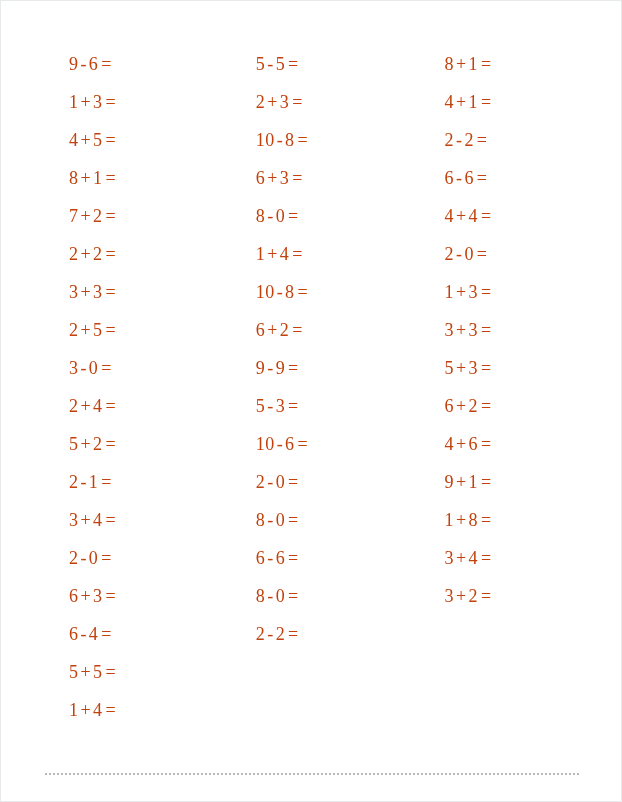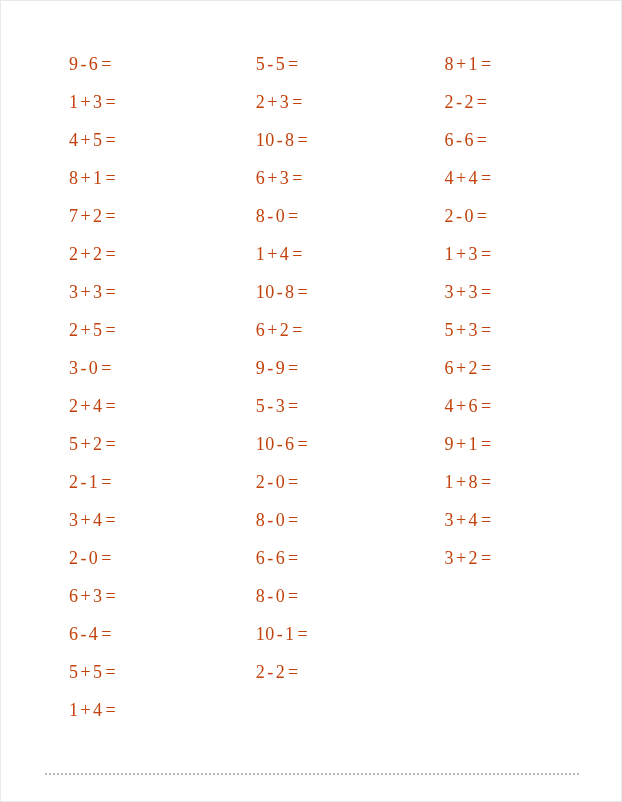--- a/index.html
+++ b/index.html
@@ -110,25 +110,25 @@
           <div class="problem-row"><span class="op-left">1</span><span class="op-sign">+</span><span class="op-right">4</span><span class="eq">=</span></div>
           <div class="problem-row"><span class="op-left">10</span><span class="op-sign">-</span><span class="op-right">8</span><span class="eq">=</span></div>
           <div class="problem-row"><span class="op-left">6</span><span class="op-sign">+</span><span class="op-right">2</span><span class="eq">=</span></div>
           <div class="problem-row"><span class="op-left">9</span><span class="op-sign">-</span><span class="op-right">9</span><span class="eq">=</span></div>
           <div class="problem-row"><span class="op-left">5</span><span class="op-sign">-</span><span class="op-right">3</span><span class="eq">=</span></div>
           <div class="problem-row"><span class="op-left">10</span><span class="op-sign">-</span><span class="op-right">6</span><span class="eq">=</span></div>
           <div class="problem-row"><span class="op-left">2</span><span class="op-sign">-</span><span class="op-right">0</span><span class="eq">=</span></div>
           <div class="problem-row"><span class="op-left">8</span><span class="op-sign">-</span><span class="op-right">0</span><span class="eq">=</span></div>
           <div class="problem-row"><span class="op-left">6</span><span class="op-sign">-</span><span class="op-right">6</span><span class="eq">=</span></div>
           <div class="problem-row"><span class="op-left">8</span><span class="op-sign">-</span><span class="op-right">0</span><span class="eq">=</span></div>
-          <div class="problem-row"><span class="op-left">10</span><span class="op-sign">-</span><span class="op-right">1</span><span class="eq">=</span></div>
           <div class="problem-row"><span class="op-left">2</span><span class="op-sign">-</span><span class="op-right">2</span><span class="eq">=</span></div>
         </div>
       <div class="column col-3">
           <div class="problem-row"><span class="op-left">8</span><span class="op-sign">+</span><span class="op-right">1</span><span class="eq">=</span></div>
+          <div class="problem-row"><span class="op-left">4</span><span class="op-sign">+</span><span class="op-right">1</span><span class="eq">=</span></div>
           <div class="problem-row"><span class="op-left">2</span><span class="op-sign">-</span><span class="op-right">2</span><span class="eq">=</span></div>
           <div class="problem-row"><span class="op-left">6</span><span class="op-sign">-</span><span class="op-right">6</span><span class="eq">=</span></div>
           <div class="problem-row"><span class="op-left">4</span><span class="op-sign">+</span><span class="op-right">4</span><span class="eq">=</span></div>
           <div class="problem-row"><span class="op-left">2</span><span class="op-sign">-</span><span class="op-right">0</span><span class="eq">=</span></div>
           <div class="problem-row"><span class="op-left">1</span><span class="op-sign">+</span><span class="op-right">3</span><span class="eq">=</span></div>
           <div class="problem-row"><span class="op-left">3</span><span class="op-sign">+</span><span class="op-right">3</span><span class="eq">=</span></div>
           <div class="problem-row"><span class="op-left">5</span><span class="op-sign">+</span><span class="op-right">3</span><span class="eq">=</span></div>
           <div class="problem-row"><span class="op-left">6</span><span class="op-sign">+</span><span class="op-right">2</span><span class="eq">=</span></div>
           <div class="problem-row"><span class="op-left">4</span><span class="op-sign">+</span><span class="op-right">6</span><span class="eq">=</span></div>
           <div class="problem-row"><span class="op-left">9</span><span class="op-sign">+</span><span class="op-right">1</span><span class="eq">=</span></div>

